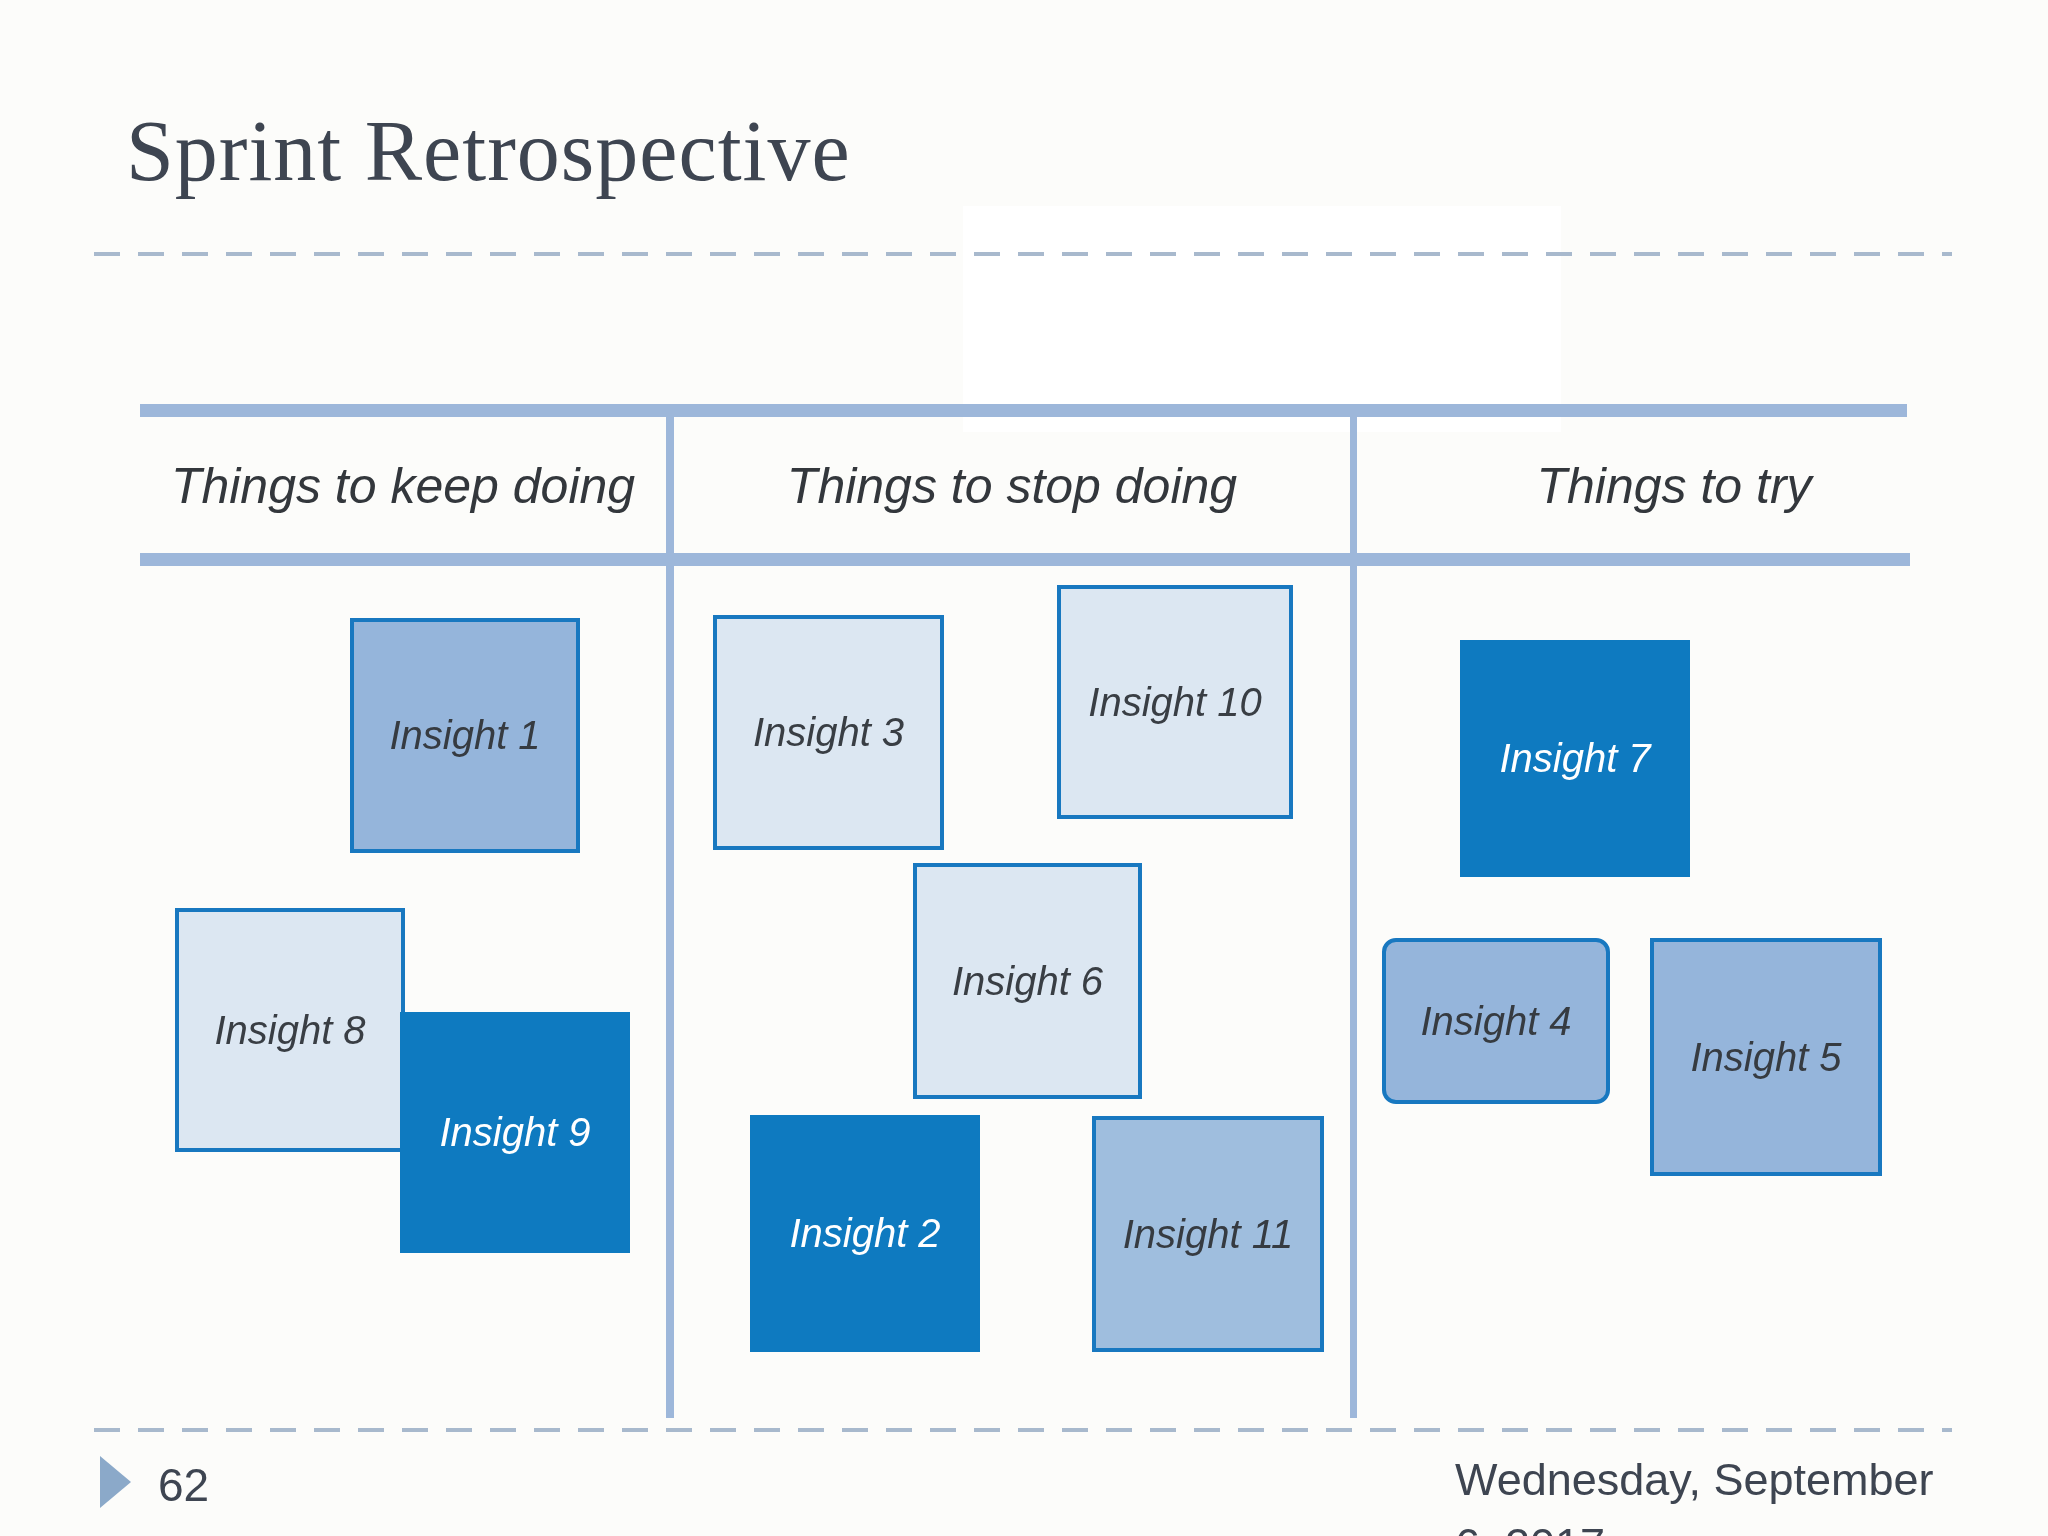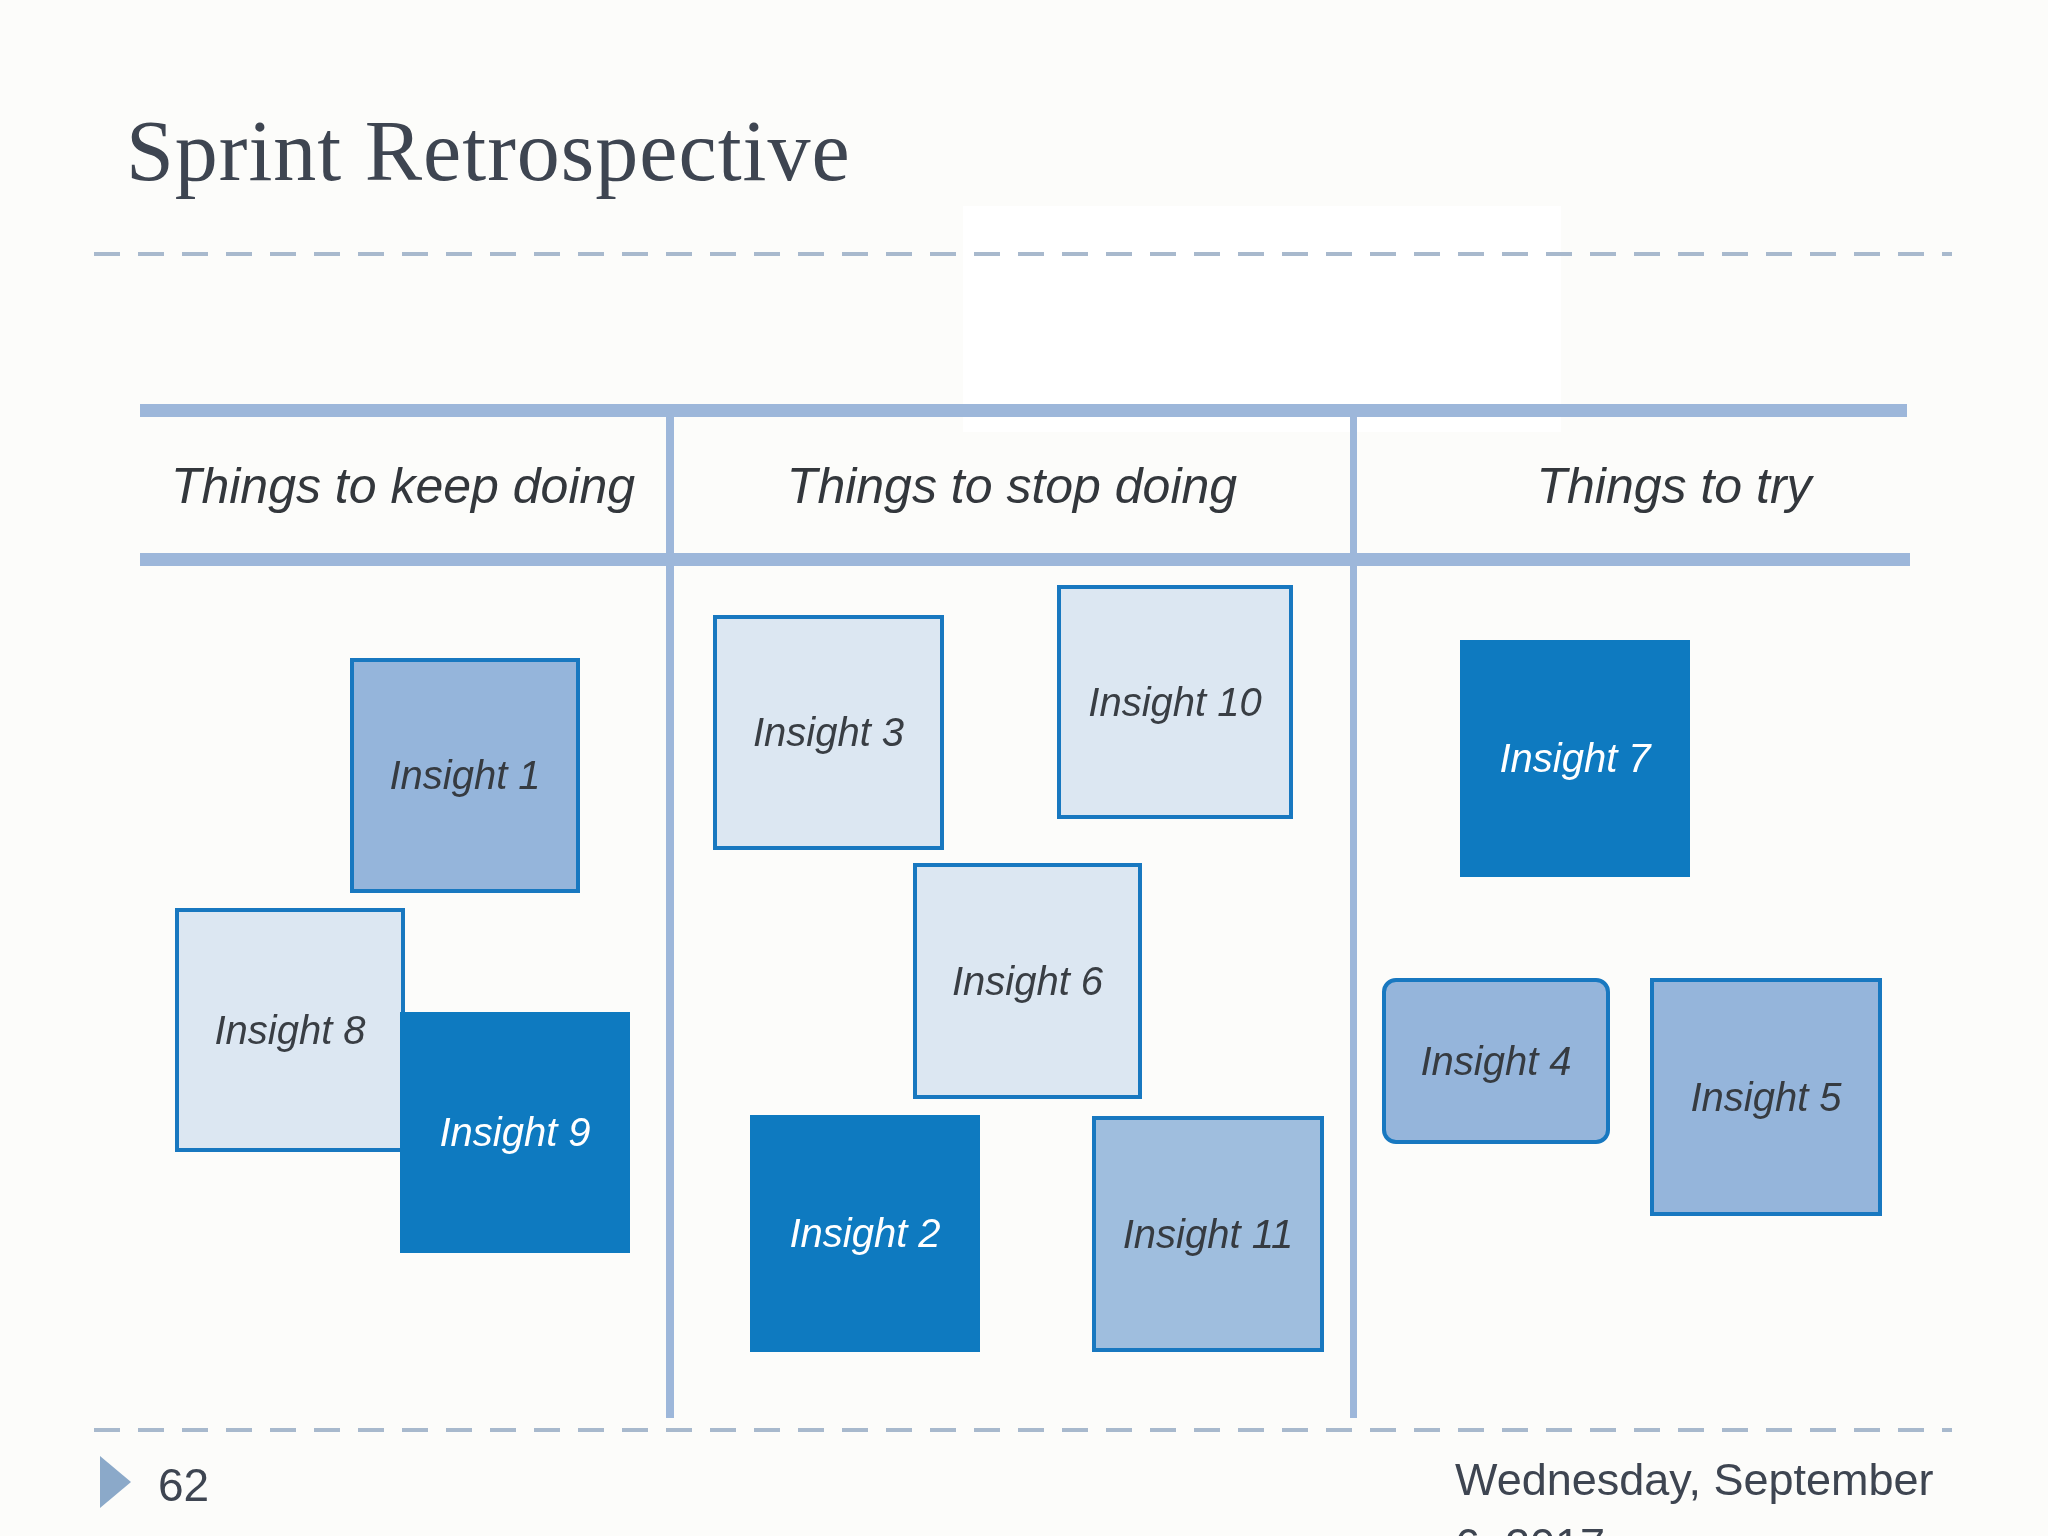--- a/index.html
+++ b/index.html
@@ -45,21 +45,21 @@
   .col-header-1{left:140px;width:526px;}
   .col-header-2{left:674px;width:676px;}
   .col-header-3{left:1357px;width:550px;padding-left:42px;}
 
   .note{
     position:absolute;box-sizing:border-box;
     display:flex;align-items:center;justify-content:center;
     font-size:40px;white-space:nowrap;
   }
   .note.pale{background:var(--pale);border:4px solid var(--noteborder);color:#393e44;}
-  .note.medium{background:var(--medium);border:4px solid var(--noteborder);color:#363b41;margin-top:40px;}
+  .note.medium{background:var(--medium);border:4px solid var(--noteborder);color:#363b41;}
   .note.medium-light{background:var(--mediumlight);border:4px solid var(--noteborder);color:#363b41;}
   .note.strong{background:var(--strong);border:none;color:#ffffff;}
 
   .footer-arrow{
     position:absolute;left:100px;top:1456px;width:0;height:0;
     border-top:26px solid transparent;border-bottom:26px solid transparent;
     border-left:31px solid var(--arrow);
   }
   .page-number{
     position:absolute;left:158px;top:1458px;

